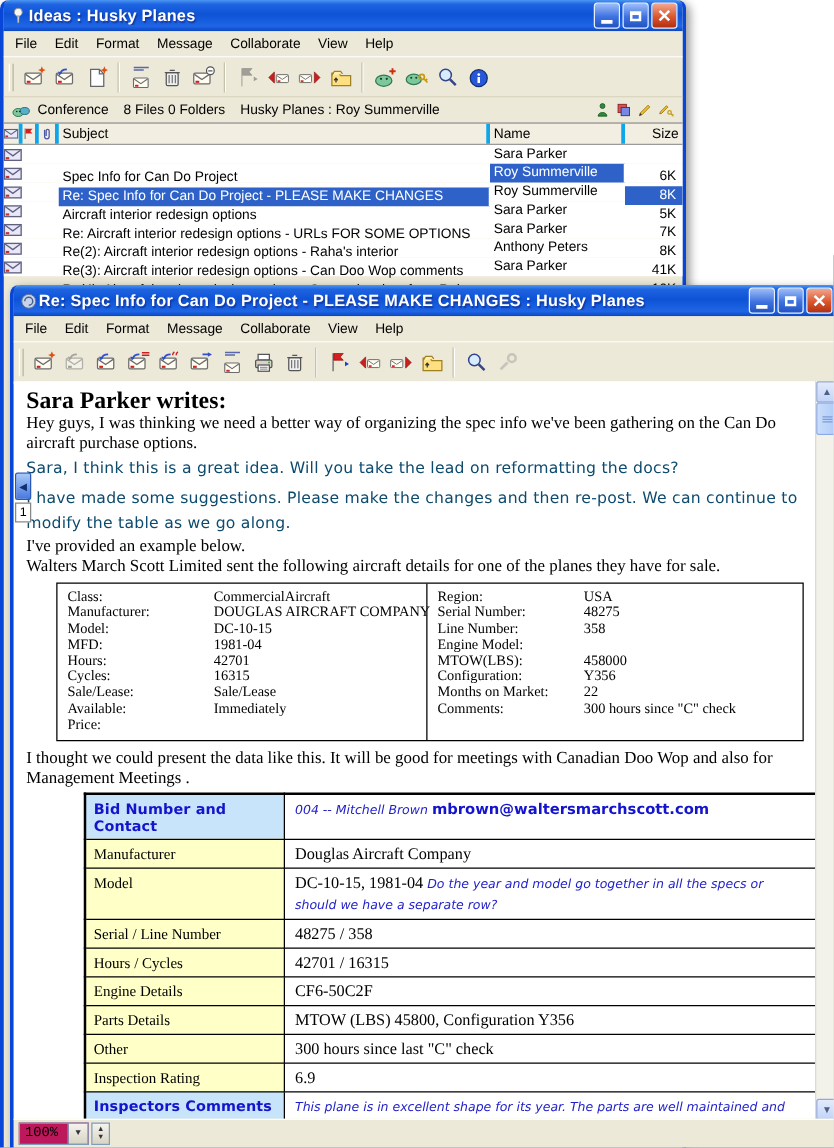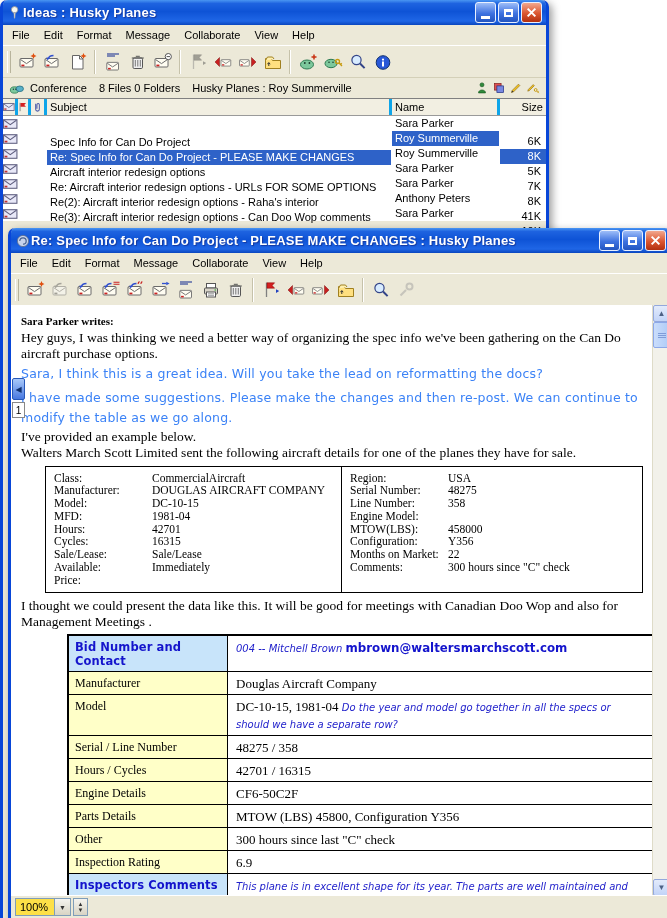--- a/index.html
+++ b/index.html
@@ -67,44 +67,44 @@
         justify-content:center;color:#4D6185;font-size:8px;}
   .sb-up{top:0;}
   .sb-down{bottom:0;}
   .sthumb{position:absolute;left:0;top:17px;width:17px;height:26px;box-sizing:border-box;border:1px solid #8CA8E8;
           border-radius:2px;background:linear-gradient(90deg,#CADDFB,#AECBF7);display:flex;flex-direction:column;
           gap:1px;align-items:center;justify-content:center;}
   .sthumb i{display:block;width:8px;height:1px;background:#7E9CD8;}
   .statusbar{position:absolute;bottom:0;left:0;right:0;height:22px;background:#ECE9D8;border-top:1px solid #FFFFFF;
              display:flex;align-items:center;padding:0 4px;}
   .zoomwrap{display:flex;align-items:center;}
-  .zoombox{display:flex;align-items:center;height:18px;border:1px solid #7F9DB9;background:#fde047;box-sizing:border-box;}
+  .zoombox{display:flex;align-items:center;height:18px;border:1px solid #7F9DB9;background:#be185d;box-sizing:border-box;font-family:Liberation Mono, monospace;}
   .zoomval{padding:0 4px;font-size:11px;min-width:30px;}
   .zoomdrop{width:15px;height:16px;background:linear-gradient(180deg,#F4F3EE,#D8D4C4);border-left:1px solid #7F9DB9;
             display:flex;align-items:center;justify-content:center;font-size:7px;color:#333;}
   .zoomspin{width:15px;height:18px;margin-left:2px;border:1px solid #7F9DB9;box-sizing:border-box;
             background:linear-gradient(180deg,#F4F3EE,#D8D4C4);display:flex;flex-direction:column;align-items:center;
             justify-content:center;font-size:6px;line-height:6px;color:#333;}
   
   .threadnav{position:absolute;left:1px;top:150px;width:13px;z-index:5;}
   .tn-btn{height:22px;background:linear-gradient(180deg,#A9C9F9,#4878E0);border:1px solid #2858B8;border-radius:2px;
           color:#10306E;display:flex;align-items:center;justify-content:center;font-size:8px;box-sizing:border-box;}
   .tn-page{margin-top:2px;height:16px;background:#fff;border:1px solid #888;display:flex;align-items:center;
            justify-content:center;font-size:10px;box-sizing:border-box;}
   
   .serif{font-family:"Liberation Serif",serif;font-size:13.5px;line-height:16.5px;color:#000;margin:0;}
-  .author{font-weight:bold;font-size:11px;}
-  .bluesans{font-family:"DejaVu Sans",sans-serif;font-size:12.5px;line-height:20px;color:#3b82f6;margin:1px 0;
+  .author{font-weight:bold;font-size:19px;}
+  .bluesans{font-family:"DejaVu Sans",sans-serif;font-size:12.5px;line-height:20px;color:#0c4a6e;margin:1px 0;
             letter-spacing:.2px;}
   .specbox{display:flex;border:1px solid #000;margin:4px 0 5px 24px;width:598px;box-sizing:border-box;
            font-family:"Liberation Serif",serif;font-size:11.5px;}
   .speccol{padding:5px 8px;box-sizing:border-box;}
   .speccol.left{width:296px;border-right:1px solid #000;}
   .speccol.right{flex:1;}
-  .srow{display:flex;line-height:12.8px;}
+  .srow{display:flex;line-height:12.8px;gap:19px;}
   .slabel{min-width:92px;padding-right:6px;flex-shrink:0;}
   .sval{white-space:nowrap;}
   
   .spectable{border-collapse:collapse;border:2px solid #000;margin:3px 0 0 46px;width:588px;table-layout:fixed;}
   .spectable td{border:1px solid #000;vertical-align:top;}
   .tlabel{width:146px;background:#FFFFC8;font-family:"Liberation Serif",serif;font-size:12px;padding:4px 6px 3px 6px;}
   .tlabel.hdr{background:#C8E4FA;font-family:"DejaVu Sans",sans-serif;font-weight:bold;color:#1414CC;
               font-size:11.5px;letter-spacing:.1px;}
   .tval{padding:3px 8px 2px 8px;}
   .tline{line-height:15.5px;}

